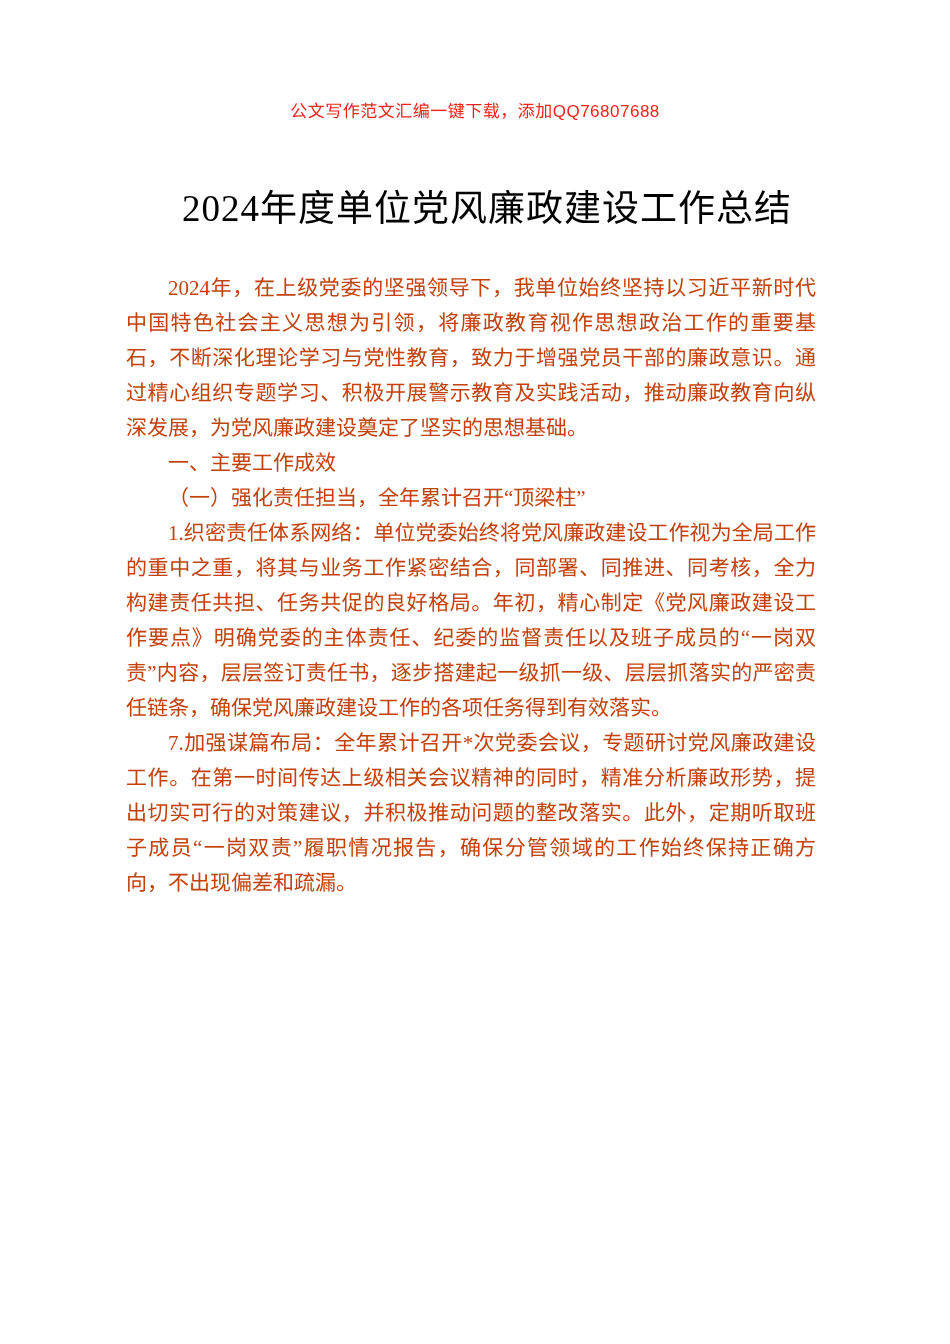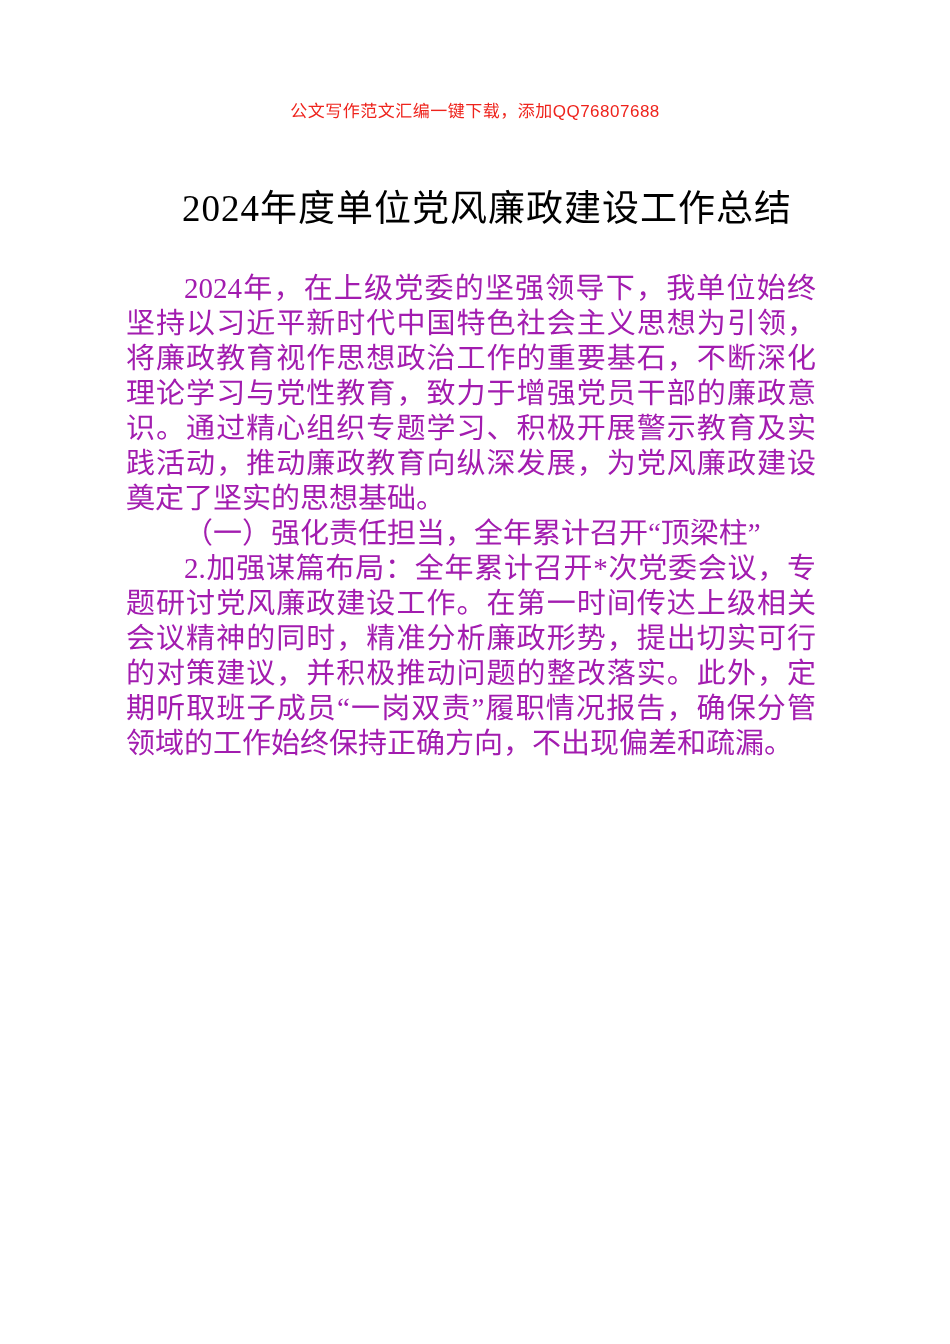--- a/index.html
+++ b/index.html
@@ -41,37 +41,39 @@
     font-weight: normal;
     color: #000000;
     letter-spacing: 1px;
   }
   .doc-body {
     position: absolute;
     top: 271px;
     left: 126px;
     width: 690px;
     font-family: "Liberation Serif", "DejaVu Serif", serif;
-    font-size: 29px;
+    font-size: 21px;
     line-height: 35px;
-    color: #a21caf;
+    color: #c2410c;
     text-align: justify;
   }
   .para {
     margin: 0;
     padding: 0;
     text-indent: 2em;
   }
 </style>
 </head>
 <body>
 
 <div class="page">
   <div class="notice">公文写作范文汇编一键下载，添加QQ76807688</div>
 
   <h1 class="doc-title">2024年度单位党风廉政建设工作总结</h1>
 
   <div class="doc-body">
       <p class="para body">2024年，在上级党委的坚强领导下，我单位始终坚持以习近平新时代中国特色社会主义思想为引领，将廉政教育视作思想政治工作的重要基石，不断深化理论学习与党性教育，致力于增强党员干部的廉政意识。通过精心组织专题学习、积极开展警示教育及实践活动，推动廉政教育向纵深发展，为党风廉政建设奠定了坚实的思想基础。</p>
+      <p class="para heading-level-1">一、主要工作成效</p>
       <p class="para heading-level-2">（一）强化责任担当，全年累计召开“顶梁柱”</p>
-      <p class="para body">2.加强谋篇布局：全年累计召开*次党委会议，专题研讨党风廉政建设工作。在第一时间传达上级相关会议精神的同时，精准分析廉政形势，提出切实可行的对策建议，并积极推动问题的整改落实。此外，定期听取班子成员“一岗双责”履职情况报告，确保分管领域的工作始终保持正确方向，不出现偏差和疏漏。</p>
+      <p class="para body">1.织密责任体系网络：单位党委始终将党风廉政建设工作视为全局工作的重中之重，将其与业务工作紧密结合，同部署、同推进、同考核，全力构建责任共担、任务共促的良好格局。年初，精心制定《党风廉政建设工作要点》明确党委的主体责任、纪委的监督责任以及班子成员的“一岗双责”内容，层层签订责任书，逐步搭建起一级抓一级、层层抓落实的严密责任链条，确保党风廉政建设工作的各项任务得到有效落实。</p>
+      <p class="para body">7.加强谋篇布局：全年累计召开*次党委会议，专题研讨党风廉政建设工作。在第一时间传达上级相关会议精神的同时，精准分析廉政形势，提出切实可行的对策建议，并积极推动问题的整改落实。此外，定期听取班子成员“一岗双责”履职情况报告，确保分管领域的工作始终保持正确方向，不出现偏差和疏漏。</p>
     </div>
 </div>
 
 </body></html>

